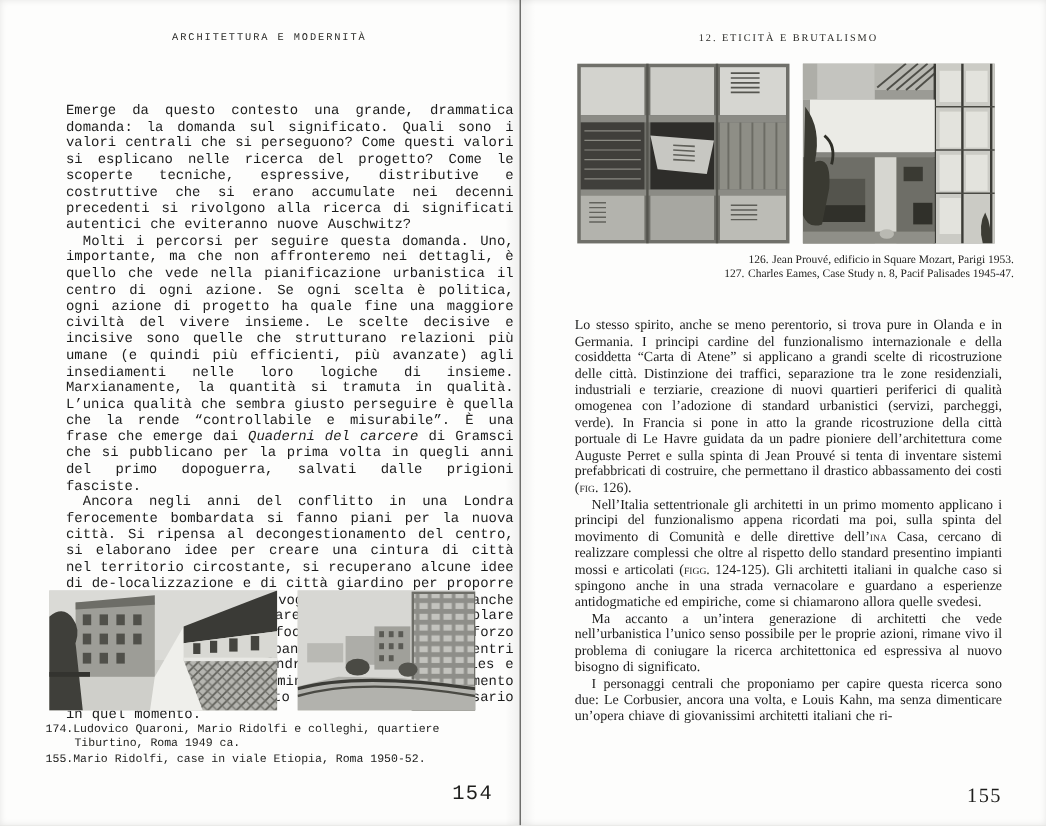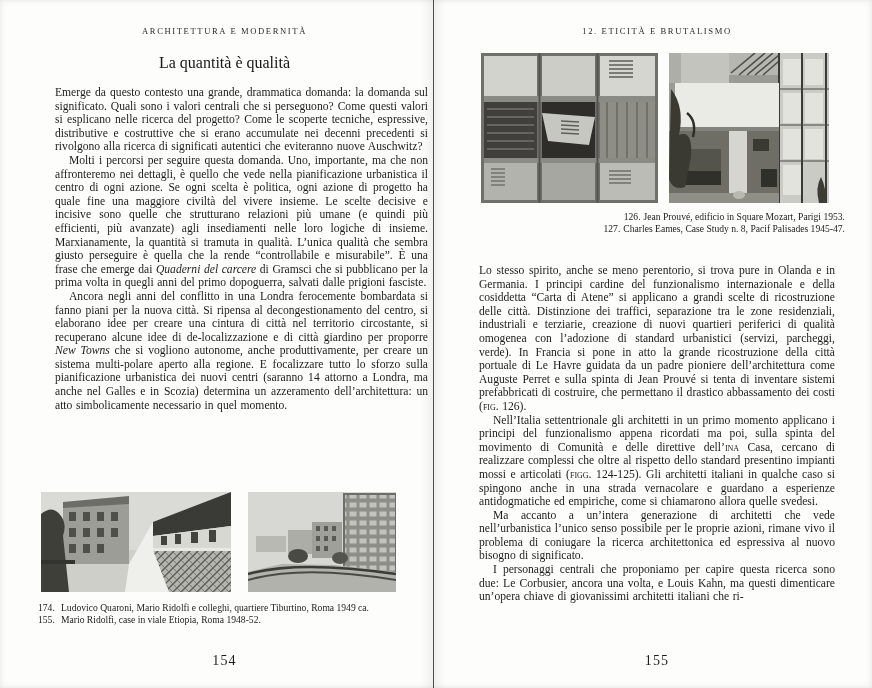--- a/index.html
+++ b/index.html
@@ -12,21 +12,21 @@
   }
   .spine{
     position:absolute;left:433px;top:0;width:1px;height:688px;
     background:#4d4d4a;
   }
   .gutter-shade-l{position:absolute;left:421px;top:0;width:12px;height:688px;
     background:linear-gradient(to right,rgba(0,0,0,0),rgba(0,0,0,.05));}
   .gutter-shade-r{position:absolute;left:434px;top:0;width:12px;height:688px;
     background:linear-gradient(to left,rgba(0,0,0,0),rgba(0,0,0,.05));}
   .page{position:absolute;top:0;height:688px;}
-  .page.left{left:0;width:433px;}
+  .page.left{left:0;width:433px;font-family:Liberation Mono, monospace;}
   .page.right{left:434px;width:438px;}
 
   .running-head{
     position:absolute;top:26px;text-align:center;
     font-size:8.6px;letter-spacing:1.6px;color:#2b2b28;
     font-variant:small-caps;text-transform:lowercase;
   }
   
   .running-head.caps{text-transform:uppercase;font-variant:normal;}
   .page.left .running-head{left:38px;width:373px;}
@@ -51,34 +51,33 @@
   .photo{display:block;background:#cfcfcb;}
   .photo svg{display:block;}
 
   .captions{position:absolute;font-size:9.6px;line-height:12.4px;color:#222220;}
   .page.left .captions{left:38px;top:602px;width:383px;}
   .page.right .captions{left:45px;top:211px;width:366px;text-align:right;}
   .caption{padding-left:24px;text-indent:-24px;}
   .cap-num{display:inline-block;width:20px;text-indent:0;margin-right:3px;}
 
   .folio{
-    position:absolute;top:653px;text-align:center;
-    font-size:14px;letter-spacing:1.2px;color:#1e1e1c;
+    position:absolute;top:653px;text-align:right;
+    font-size:17px;letter-spacing:1.2px;color:#1e1e1c;
   }
   .page.left .folio{left:38px;width:373px;}
   .page.right .folio{left:45px;width:356px;}
 </style>
 </head>
 <body>
 
 <div class="spread">
 
   <div class="page left">
     <div class="running-head caps">ARCHITETTURA E MODERNITÀ</div>
-    <h1 class="chapter-title">La quantità è qualità</h1>
 
     <div class="body-text">
 
     <p class="para">Emerge da questo contesto una grande, drammatica domanda: la domanda sul significato. Quali sono i valori centrali che si perseguono? Come questi valori si esplicano nelle ricerca del progetto? Come le scoperte tecniche, espressive, distributive e costruttive che si erano accumulate nei decenni precedenti si rivolgono alla ricerca di significati autentici che eviteranno nuove Auschwitz?</p>
         <p class="para indent">Molti i percorsi per seguire questa domanda. Uno, importante, ma che non affronteremo nei dettagli, è quello che vede nella pianificazione urbanistica il centro di ogni azione. Se ogni scelta è politica, ogni azione di progetto ha quale fine una maggiore civiltà del vivere insieme. Le scelte decisive e incisive sono quelle che strutturano relazioni più umane (e quindi più efficienti, più avanzate) agli insediamenti nelle loro logiche di insieme. Marxianamente, la quantità si tramuta in qualità. L’unica qualità che sembra giusto perseguire è quella che la rende “controllabile e misurabile”. È una frase che emerge dai <i>Quaderni del carcere</i> di Gramsci che si pubblicano per la prima volta in quegli anni del primo dopoguerra, salvati dalle prigioni fasciste.</p>
         <p class="para indent">Ancora negli anni del conflitto in una Londra ferocemente bombardata si fanno piani per la nuova città. Si ripensa al decongestionamento del centro, si elaborano idee per creare una cintura di città nel territorio circostante, si recuperano alcune idee di de-localizzazione e di città giardino per proporre <i>New Towns</i> che si vogliono autonome, anche produttivamente, per creare un sistema multi-polare aperto alla regione. E focalizzare tutto lo sforzo sulla pianificazione urbanistica dei nuovi centri (saranno 14 attorno a Londra, ma anche nel Galles e in Scozia) determina un azzeramento dell’architettura: un atto simbolicamente necessario in quel momento.</p>
       </div>
 
     <div class="figures">
 
@@ -164,21 +163,21 @@
           <path d="M0,88 C 38,77 88,78 148,88" stroke="#4a4a44" stroke-width="2" fill="none"></path>
           <path d="M0,96 C 40,84 90,84 148,95" stroke="#57575१" stroke-width="1.2" fill="none" opacity="0"></path>
         </svg>
       </div>
     </div>
 
     <div class="captions">
 
         <div class="caption"><span class="cap-num">174.</span><span class="cap-text">Ludovico Quaroni, Mario Ridolfi e colleghi, quartiere Tiburtino, Roma 1949 ca.</span></div>
 
-        <div class="caption"><span class="cap-num">155.</span><span class="cap-text">Mario Ridolfi, case in viale Etiopia, Roma 1948-52.</span></div>
+        <div class="caption"><span class="cap-num">155.</span><span class="cap-text">Mario Ridolfi, case in viale Etiopia, Roma 1950-52.</span></div>
       </div>
 
     <div class="folio">154</div>
   </div>
 
   <div class="gutter-shade-l"></div>
   <div class="gutter-shade-r"></div>
   <div class="spine"></div>
 
   <div class="page right">
@@ -316,18 +315,18 @@
         <div class="caption"><span class="cap-num">126.</span><span class="cap-text">Jean Prouvé, edificio in Square Mozart, Parigi 1953.</span></div>
 
         <div class="caption"><span class="cap-num">127.</span><span class="cap-text">Charles Eames, Case Study n. 8, Pacif Palisades 1945-47.</span></div>
       </div>
 
     <div class="body-text">
 
     <p class="para">Lo stesso spirito, anche se meno perentorio, si trova pure in Olanda e in Germania. I principi cardine del funzionalismo internazionale e della cosiddetta “Carta di Atene” si applicano a grandi scelte di ricostruzione delle città. Distinzione dei traffici, separazione tra le zone residenziali, industriali e terziarie, creazione di nuovi quartieri periferici di qualità omogenea con l’adozione di standard urbanistici (servizi, parcheggi, verde). In Francia si pone in atto la grande ricostruzione della città portuale di Le Havre guidata da un padre pioniere dell’architettura come Auguste Perret e sulla spinta di Jean Prouvé si tenta di inventare sistemi prefabbricati di costruire, che permettano il drastico abbassamento dei costi (<span class="sc">fig.</span> 126).</p>
         <p class="para indent">Nell’Italia settentrionale gli architetti in un primo momento applicano i principi del funzionalismo appena ricordati ma poi, sulla spinta del movimento di Comunità e delle direttive dell’<span class="sc">ina</span> Casa, cercano di realizzare complessi che oltre al rispetto dello standard presentino impianti mossi e articolati (<span class="sc">figg.</span> 124-125). Gli architetti italiani in qualche caso si spingono anche in una strada vernacolare e guardano a esperienze antidogmatiche ed empiriche, come si chiamarono allora quelle svedesi.</p>
         <p class="para indent">Ma accanto a un’intera generazione di architetti che vede nell’urbanistica l’unico senso possibile per le proprie azioni, rimane vivo il problema di coniugare la ricerca architettonica ed espressiva al nuovo bisogno di significato.</p>
-        <p class="para indent">I personaggi centrali che proponiamo per capire questa ricerca sono due: Le Corbusier, ancora una volta, e Louis Kahn, ma questi dimenticare un’opera chiave di giovanissimi architetti italiani che ri-</p>
+        <p class="para indent">I personaggi centrali che proponiamo per capire questa ricerca sono due: Le Corbusier, ancora una volta, e Louis Kahn, ma senza dimenticare un’opera chiave di giovanissimi architetti italiani che ri-</p>
       </div>
 
     <div class="folio">155</div>
   </div>
 </div>
 
 </body></html>

